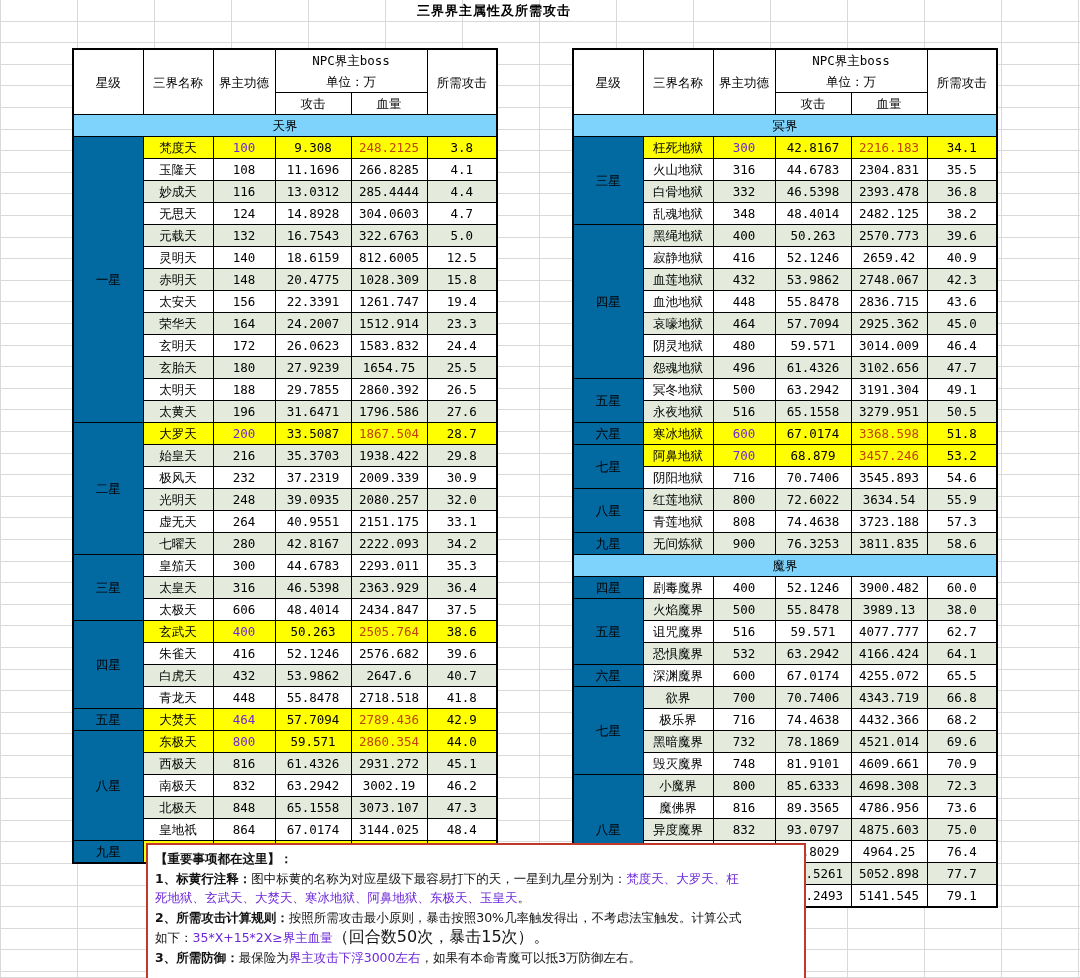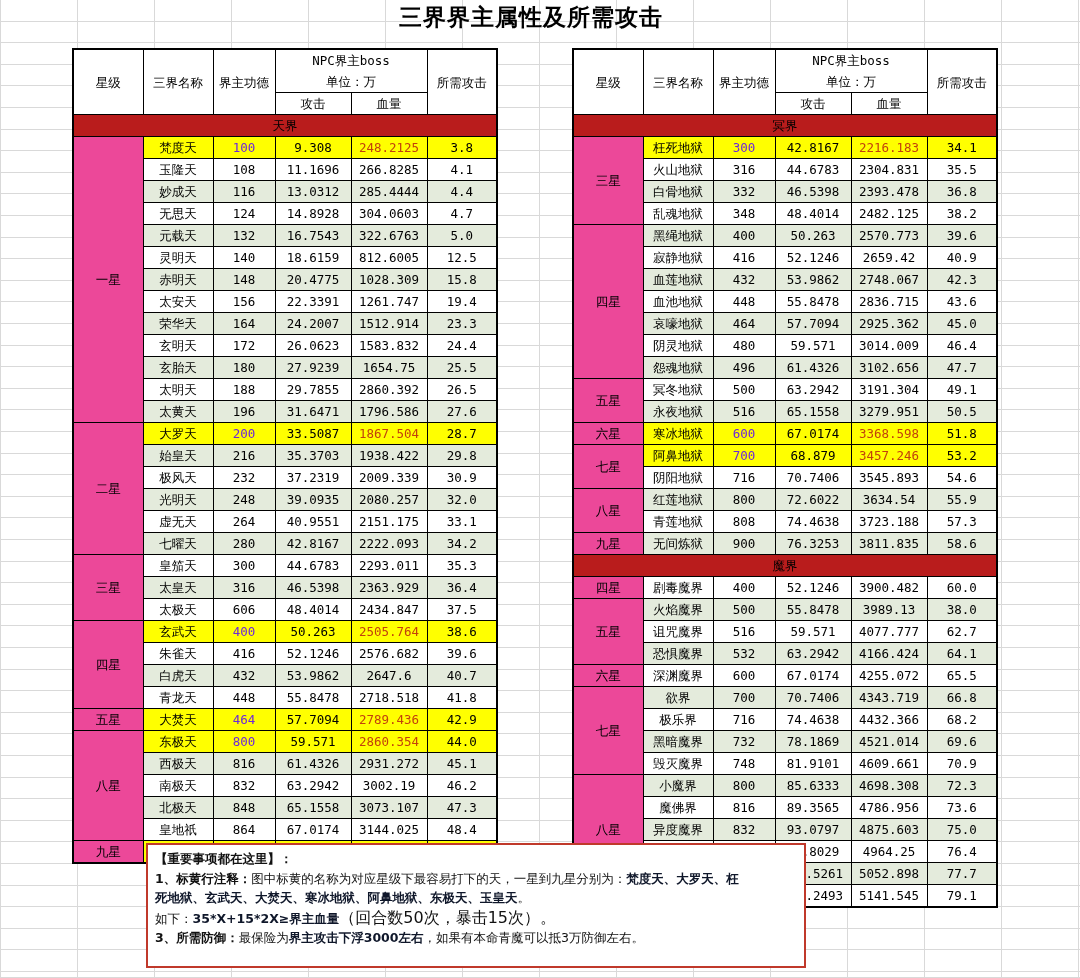--- a/index.html
+++ b/index.html
@@ -18,24 +18,23 @@
     background-position:0 -1px,0 0;
     z-index:0;
   }
   #sheet{position:absolute;left:0;top:0;width:1080px;height:978px;z-index:1;}
 
   
   #title{
     position:absolute;left:0;top:2px;width:988px;
     text-align:center;
     font-family:"DejaVu Serif","Liberation Serif",serif;
-    font-size:23px;font-weight:700;color:#000;
+    font-size:13px;font-weight:700;color:#000;
     letter-spacing:1px;
     z-index:3;
-    margin-left:37px;
   }
 
   
   .tblwrap{position:absolute;z-index:2;}
   #leftTable{left:72px;top:48px;}
   #rightTable{left:572px;top:48px;}
 
   table.sheet{
     border-collapse:collapse;
     table-layout:fixed;
@@ -76,30 +75,30 @@
     font-weight:700;font-size:13px;background:#fff;
   }
   th.hdr-npc{
     font-family:"DejaVu Sans Mono","Liberation Mono",monospace;
     font-weight:700;font-size:12px;background:#fff;line-height:14px;
   }
   th.hp-hdr{color:#a31515;}
 
   
   td.band{
-    background:#b91c1c;
+    background:#7dd3fc;
     font-family:"DejaVu Serif","Liberation Serif",serif;
     font-weight:700;font-size:13.5px;
     height:20px;line-height:20px;
   }
 
   
   td.star{
     font-family:"DejaVu Serif","Liberation Serif",serif;
-    font-weight:700;font-size:14px;background:#ec4899;
+    font-weight:700;font-size:14px;background:#0369a1;
   }
 
   
   td.nm{font-family:"DejaVu Serif","Liberation Serif",serif;font-size:13px;font-weight:400;}
   td.merit{font-family:"DejaVu Sans Mono","Liberation Mono",monospace;font-size:12.5px;color:#9d3b3b;}
   td.atk{font-family:"DejaVu Sans Mono","Liberation Mono",monospace;font-size:12.5px;color:#111;}
   td.hp{font-family:"DejaVu Sans Mono","Liberation Mono",monospace;font-size:12.5px;color:#a9453f;}
   td.need{font-family:"DejaVu Sans Mono","Liberation Mono",monospace;font-size:12.5px;color:#111;}
 
   
@@ -117,21 +116,21 @@
     z-index:3;
     padding:4px 6px 18px 7px;
     box-sizing:border-box;
     font-family:"DejaVu Sans","Liberation Sans",sans-serif;
     font-size:12.5px;
     line-height:19.5px;
     color:#111;
   }
   #notes .ln{white-space:nowrap;}
   .b{font-weight:700;}
-  .red{color:#0f172a;font-weight:700;}
+  .red{color:#6d28d9;font-weight:400;}
   .small{font-size:16px;}
 </style>
 </head>
 <body>
 
 <div id="grid"></div>
 
 <div id="sheet">
 
   <div id="title">三界界主属性及所需攻击</div>
@@ -693,17 +692,18 @@
             <td class="need">79.1</td>
           </tr>
         </tbody>
     </table>
   </div>
 
   <div id="notes">
     <div class="ln"><span class="b">【重要事项都在这里】：</span></div>
     <div class="ln"><span class="b">1、标黄行注释：</span><span>图中标黄的名称为对应星级下最容易打下的天，一星到九星分别为：</span><span class="red">梵度天、大罗天、枉</span></div>
     <div class="ln"><span class="red">死地狱、玄武天、大焚天、寒冰地狱、阿鼻地狱、东极天、玉皇天</span><span>。</span></div>
+    <div class="ln"><span class="b">2、所需攻击计算规则：</span><span>按照所需攻击最小原则，暴击按照30%几率触发得出，不考虑法宝触发。计算公式</span></div>
     <div class="ln"><span>如下：</span><span class="red">35*X+15*2X≥界主血量</span><span class="small">（回合数50次，暴击15次）。</span></div>
     <div class="ln"><span class="b">3、所需防御：</span><span>最保险为</span><span class="red">界主攻击下浮3000左右</span><span>，如果有本命青魔可以抵3万防御左右。</span></div>
   </div>
 
 </div>
 
 </body></html>

